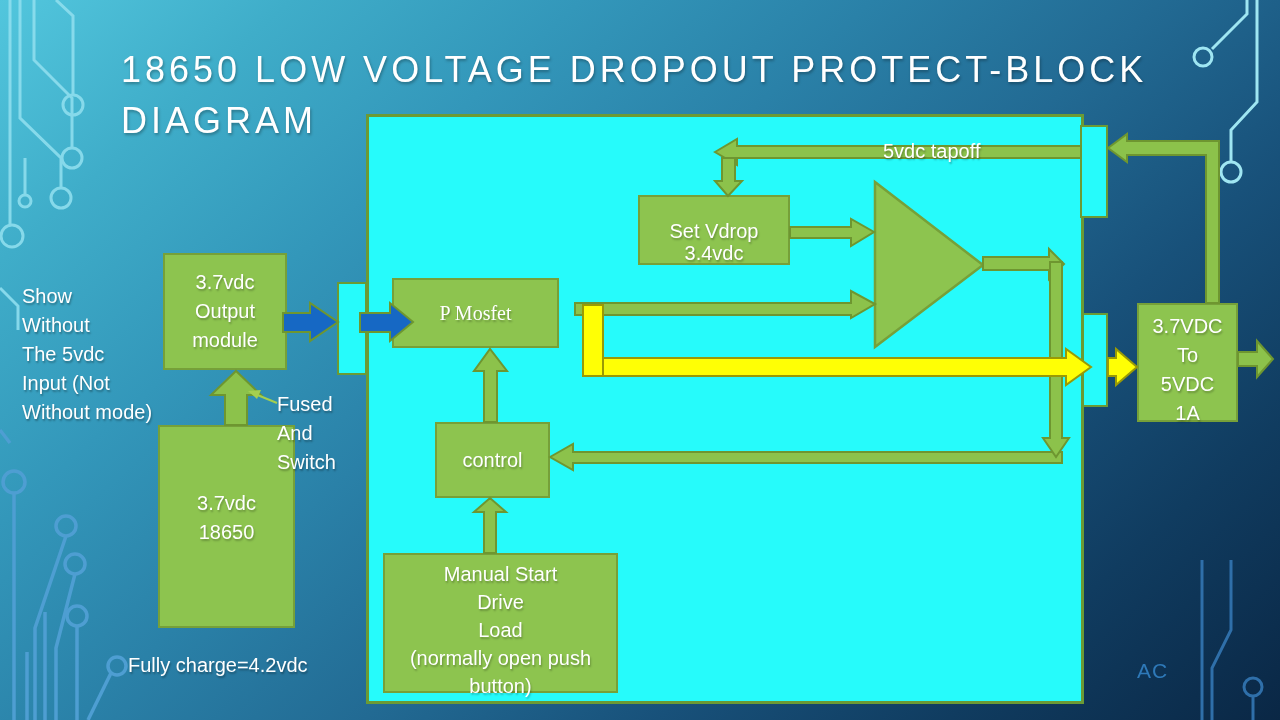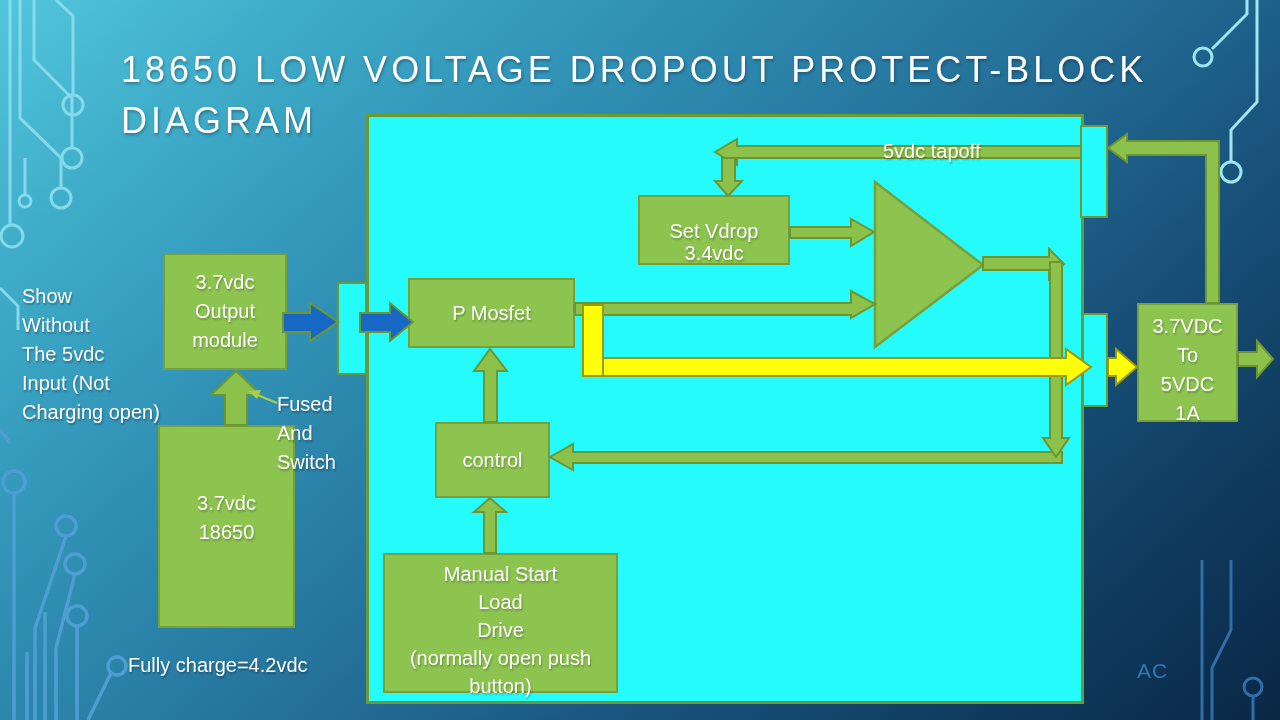--- a/index.html
+++ b/index.html
@@ -97,37 +97,37 @@
     <div class="ln">3.7vdc</div>
     <div class="ln">Output</div>
     <div class="ln">module</div>
   </div>
 
   <div class="block" style="left:158px;top:425px;width:137px;height:203px;padding-top:62px;line-height:29px;">
     <div class="ln">3.7vdc</div>
     <div class="ln">18650</div>
   </div>
 
-  <div class="block" style="left:408px;top:278px;width:167px;height:70px;line-height:66px;">
+  <div class="block" style="left:392px;top:278px;width:167px;height:70px;line-height:66px;font-family:Liberation Serif, serif;">
     <div class="ln">P Mosfet</div>
   </div>
 
   <div class="block" style="left:638px;top:195px;width:152px;height:70px;padding-top:23px;line-height:22px;">
     <div class="ln">Set Vdrop</div>
     <div class="ln">3.4vdc</div>
   </div>
 
   <div class="block" style="left:435px;top:422px;width:115px;height:76px;line-height:72px;">
     <div class="ln">control</div>
   </div>
 
   <div class="block" style="left:383px;top:553px;width:235px;height:140px;padding-top:5px;line-height:28px;">
     <div class="ln">Manual Start</div>
+    <div class="ln">Drive</div>
     <div class="ln">Load</div>
-    <div class="ln">Drive</div>
     <div class="ln">(normally open push</div>
     <div class="ln">button)</div>
   </div>
 
   <div class="block" style="left:1137px;top:303px;width:101px;height:119px;padding-top:7px;line-height:29px;">
     <div class="ln">3.7VDC</div>
     <div class="ln">To</div>
     <div class="ln">5VDC</div>
     <div class="ln">1A</div>
   </div>
@@ -181,21 +181,21 @@
   </svg>
 
 
   <div class="note toptext" style="left:847px;top:140px;line-height:22px;margin-left:36px;">5vdc tapoff</div>
 
   <div class="note" style="left:22px;top:282px;">
     <div class="ln">Show</div>
     <div class="ln">Without</div>
     <div class="ln">The 5vdc</div>
     <div class="ln">Input (Not</div>
-    <div class="ln">Charging open)</div>
+    <div class="ln">Without mode)</div>
   </div>
 
   <div class="note" style="left:277px;top:390px;line-height:29px;">
     <div class="ln">Fused</div>
     <div class="ln">And</div>
     <div class="ln">Switch</div>
   </div>
 
   <div class="note" style="left:128px;top:651px;">Fully charge=4.2vdc</div>
 

